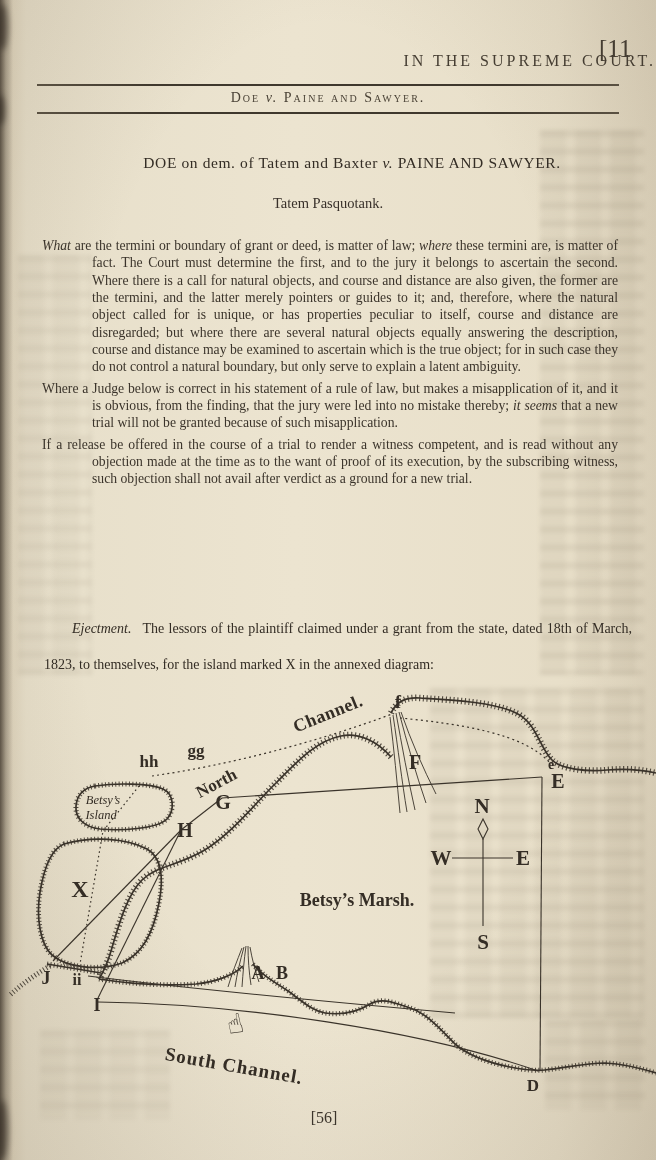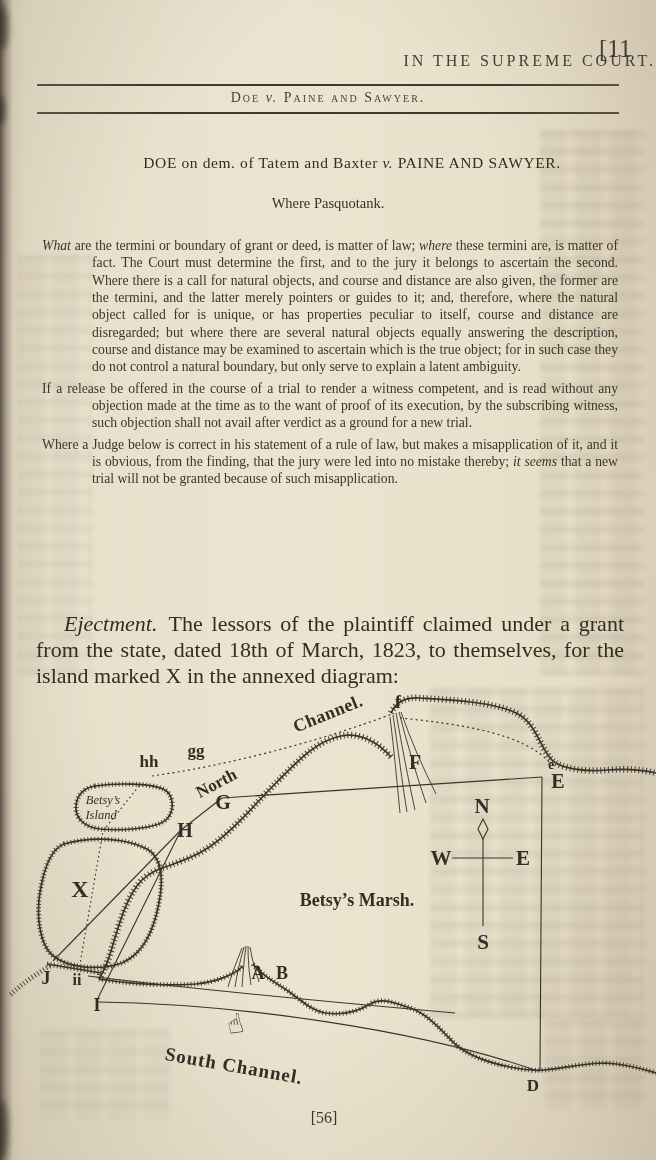--- a/index.html
+++ b/index.html
@@ -28,22 +28,22 @@
   .case-ref{position:absolute;top:90px;left:0;width:100%;text-align:center;
         font-variant:small-caps;font-size:14px;letter-spacing:2px;color:#4a4236;}
   .case-ref .vit{font-variant:normal;font-style:italic;}
   .title-line{position:absolute;top:154px;left:0;width:100%;text-align:center;
         font-size:15.5px;letter-spacing:.6px;color:#342d25;margin-left:24px;}
   .from-line{position:absolute;top:195px;left:0;width:100%;text-align:center;font-size:14.5px;}
   .headnotes{position:absolute;top:233px;left:38px;width:584px;
         font-size:13.7px;line-height:17.35px;text-align:justify;color:#3b342b;}
   .hn{margin:4px;padding-left:50px;text-indent:-50px;}
   .it{font-style:italic;}
-  .body-par{position:absolute;top:611px;left:36px;width:588px;
-        font-size:22px;line-height:26px;text-align:justify;text-indent:28px;color:#332c24;}
+  .body-par{position:absolute;top:611px;left:44px;width:588px;
+        font-size:14px;line-height:36px;text-align:justify;text-indent:28px;color:#332c24;}
   .body-par .lead{margin-right:11px;}
   .page-num{position:absolute;top:1109px;left:0;width:648px;text-align:center;
         font-size:16px;color:#3b342b;}
   svg.map{position:absolute;left:0;top:0;pointer-events:none;}
   .shore{fill:none;stroke:#3a332a;stroke-width:1.7px;}
   .tick{fill:none;stroke:#3a332a;stroke-width:6.5px;stroke-dasharray:1.1 2.7;opacity:.88;}
   .tick2{fill:none;stroke:#3a332a;stroke-width:5px;stroke-dasharray:1 2.4;opacity:.88;}
   .thin{fill:none;stroke:#3a332a;stroke-width:1.1px;}
   .dot{fill:none;stroke:#3a332a;stroke-width:1.2px;stroke-dasharray:2 3.2;}
   .fan{fill:none;stroke:#3a332a;stroke-width:.9px;}
@@ -65,26 +65,26 @@
   <div class="bleed" style="left:545px;top:1020px;width:100px;height:90px;opacity:.45;"></div>
   <div class="bleed" style="left:40px;top:1030px;width:130px;height:90px;opacity:.35;"></div>
 
   <div class="running-head">IN THE SUPREME COURT.</div>
   <div class="page-ref">[11</div>
   <div class="rule r1"></div>
   <div class="case-ref"><span>Doe </span><span class="vit">v.</span><span> Paine and Sawyer.</span></div>
   <div class="rule r2"></div>
 
   <div class="title-line"><span>DOE on dem. of Tatem and Baxter </span><span class="it">v.</span><span> PAINE AND SAWYER.</span></div>
-  <div class="from-line">Where Pasquotank.</div>
+  <div class="from-line">Tatem Pasquotank.</div>
 
   <div class="headnotes">
     <p class="hn"><span class="it">What</span><span> are the termini or boundary of grant or deed, is matter of law; </span><span class="it">where</span><span> these termini are, is matter of fact. The Court must determine the first, and to the jury it belongs to ascertain the second. Where there is a call for natural objects, and course and distance are also given, the former are the termini, and the latter merely pointers or guides to it; and, therefore, where the natural object called for is unique, or has properties peculiar to itself, course and distance are disregarded; but where there are several natural objects equally answering the description, course and distance may be examined to ascertain which is the true object; for in such case they do not control a natural boundary, but only serve to explain a latent ambiguity.</span></p>
+    <p class="hn"><span>Where a Judge below is correct in his statement of a rule of law, but makes a misapplication of it, and it is obvious, from the finding, that the jury were led into no mistake thereby; </span><span class="it">it seems</span><span> that a new trial will not be granted because of such misapplication.</span></p>
     <p class="hn"><span>If a release be offered in the course of a trial to render a witness competent, and is read without any objection made at the time as to the want of proof of its execution, by the subscribing witness, such objection shall not avail after verdict as a ground for a new trial.</span></p>
-    <p class="hn"><span>Where a Judge below is correct in his statement of a rule of law, but makes a misapplication of it, and it is obvious, from the finding, that the jury were led into no mistake thereby; </span><span class="it">it seems</span><span> that a new trial will not be granted because of such misapplication.</span></p>
   </div>
 
   <div class="body-par"><span class="it lead">Ejectment.</span><span>The lessors of the plaintiff claimed under a grant from the state, dated 18th of March, 1823, to themselves, for the island marked X in the annexed diagram:</span></div>
 
   <svg class="map" width="656" height="1160" viewBox="0 0 656 1160">
 
     <path class="dot" d="M 152 776 C 230 765 320 741 392 714"></path>
     <path class="dot" d="M 400 718 C 462 724 524 734 549 762"></path>
 
     <g>

